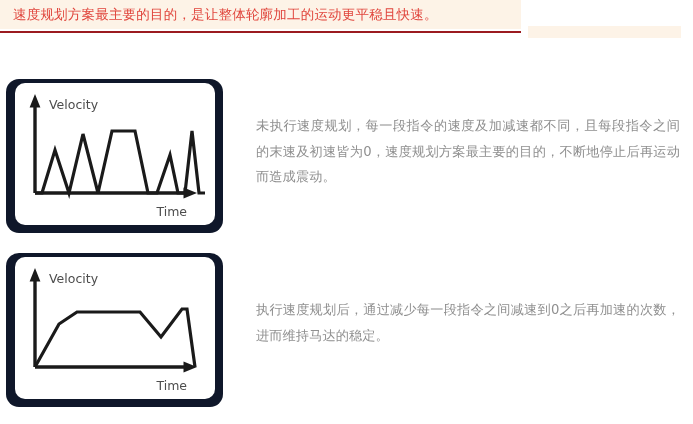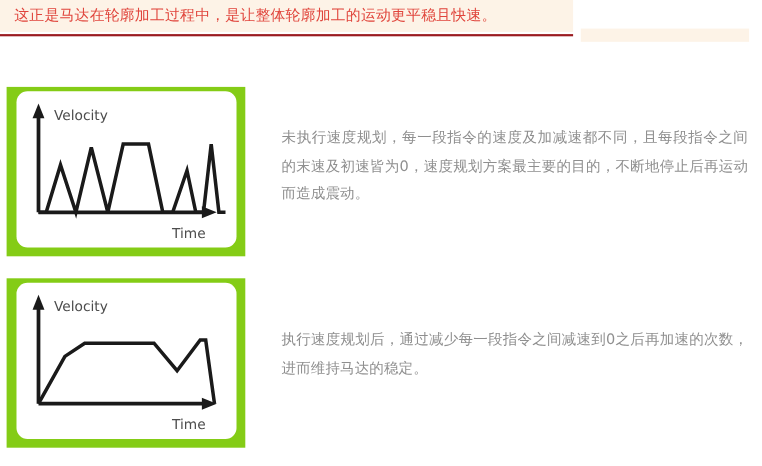--- a/index.html
+++ b/index.html
@@ -13,21 +13,21 @@
   
   #header-banner{position:absolute;left:0;top:0;width:521px;height:29px;background:#fdf3e7;}
   #header-title{
     position:absolute;left:13px;top:5px;width:500px;
     font-size:13.5px;line-height:19px;color:#e0453c;letter-spacing:0.2px;white-space:nowrap;
   }
   #header-rule{position:absolute;left:0;top:31px;width:521px;height:2px;background:#9b1b20;}
   #header-strip-right{position:absolute;left:528px;top:26px;width:153px;height:12px;background:#fdf3e7;}
 
   
-  .card-frame{position:absolute;left:6px;width:217px;background:#84cc16;border-radius:0;}
+  .card-frame{position:absolute;left:6px;width:217px;background:#0f172a;border-radius:13px;}
   .card-inner{position:absolute;left:9px;top:4px;width:200px;background:#ffffff;border-radius:10px;}
   #card-frame-1{top:79px;height:154px;}
   #card-inner-1{height:142px;}
   #card-frame-2{top:253px;height:154px;}
   #card-inner-2{height:142px;}
 
   .chart-svg{position:absolute;left:0;top:0;width:200px;height:142px;display:block;}
 
   .axis-label{
     font-family:"DejaVu Sans","Liberation Sans",sans-serif;
@@ -40,21 +40,21 @@
     font-size:13.2px;line-height:25.5px;color:#8f8f8f;
     text-align:justify;letter-spacing:0.1px;
   }
   #paragraph-1{top:113px;}
   #paragraph-2{top:297px;}
 </style>
 </head>
 <body>
 
 <div id="header-banner"></div>
-<div id="header-title">这正是马达在轮廓加工过程中，是让整体轮廓加工的运动更平稳且快速。</div>
+<div id="header-title">速度规划方案最主要的目的，是让整体轮廓加工的运动更平稳且快速。</div>
 <div id="header-rule"></div>
 <div id="header-strip-right"></div>
 
 <div class="card-frame" id="card-frame-1">
   <div class="card-inner" id="card-inner-1">
     <svg class="chart-svg" viewBox="0 0 200 142">
 
       <g>
         <line x1="20" y1="22" x2="20" y2="110" stroke="#1a1a1a" stroke-width="3.4"></line>
         <polygon points="20,11 14.6,24.5 25.4,24.5" fill="#1a1a1a"></polygon>

